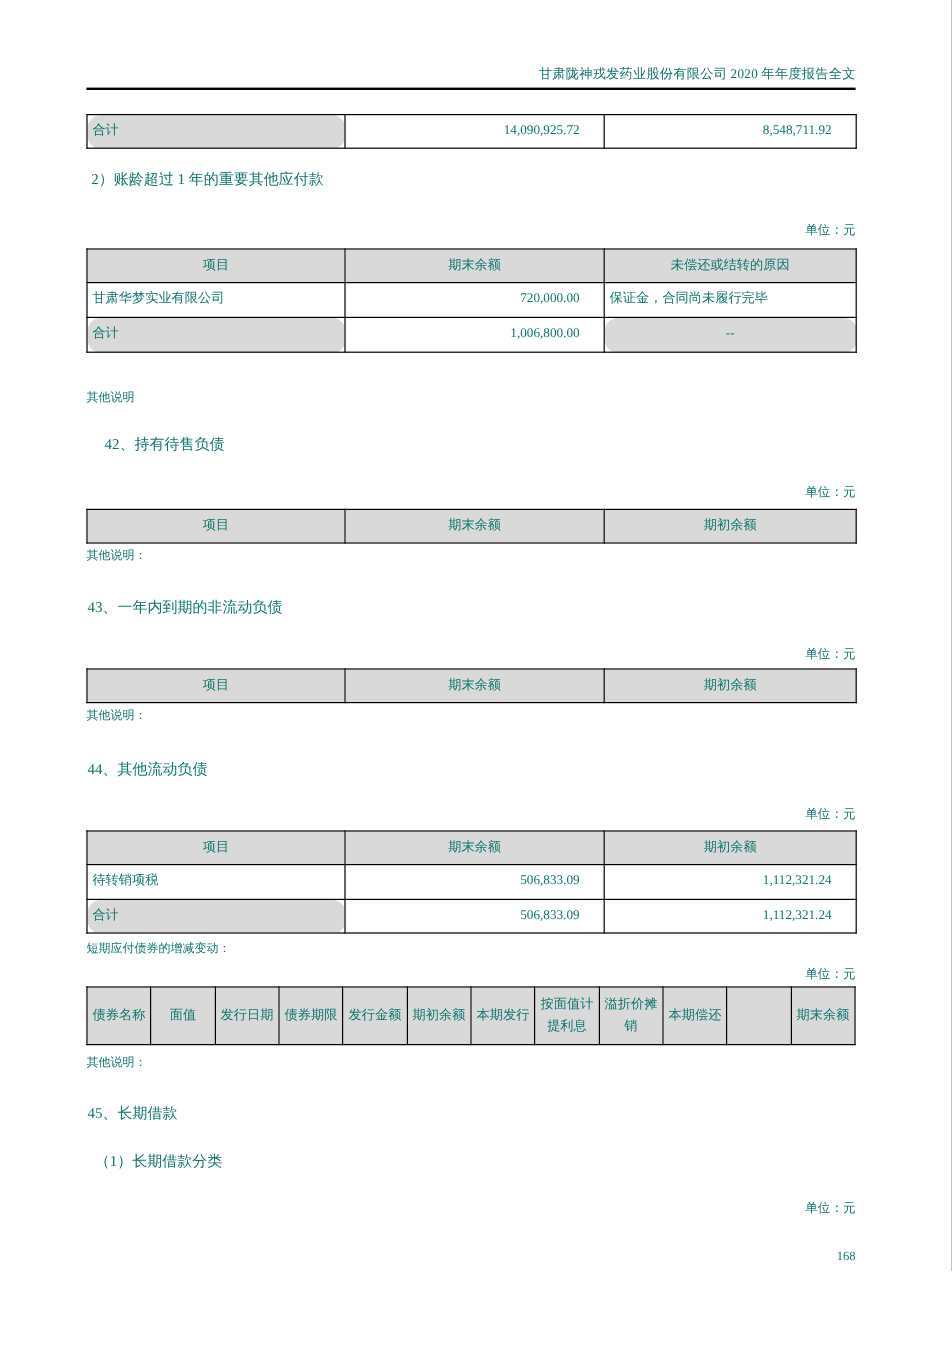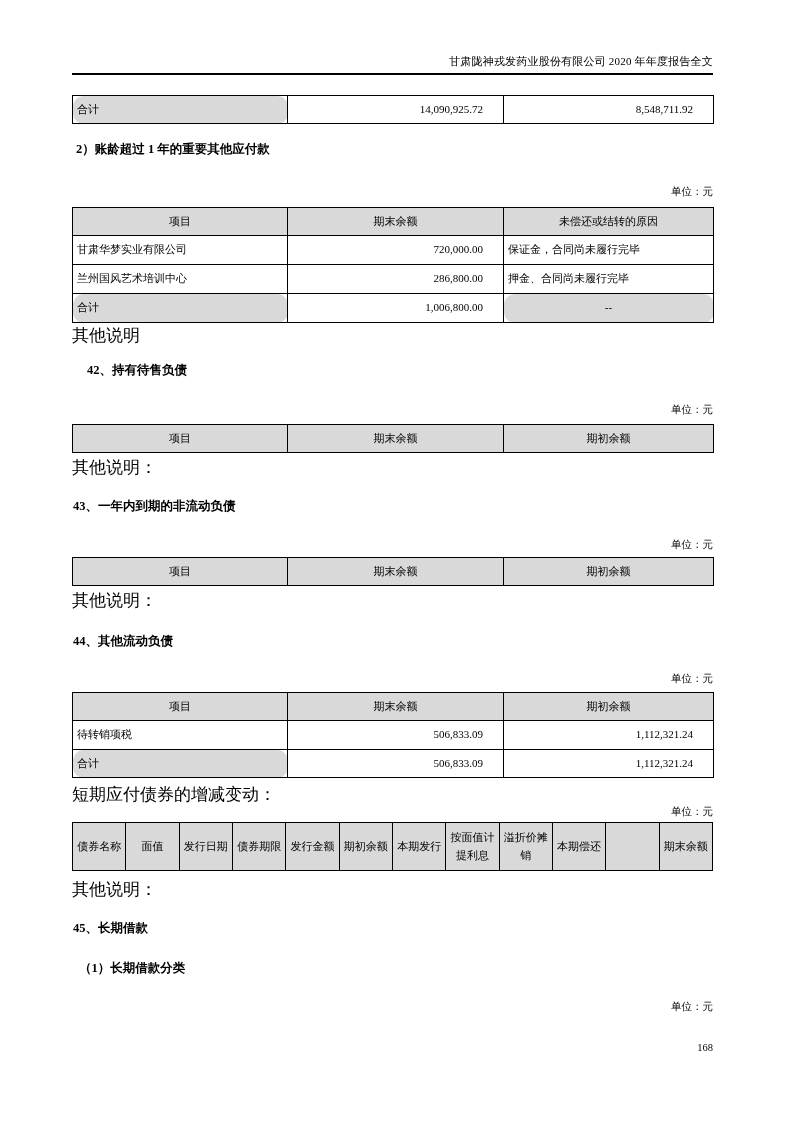--- a/index.html
+++ b/index.html
@@ -3,30 +3,30 @@
 <meta charset="utf-8">
 <style>
   * { margin: 0; padding: 0; box-sizing: border-box; }
   html, body { background: #888; }
   .page {
     position: relative;
     width: 793px; height: 1122px;
     margin: 0 auto;
     background: #ffffff;
     font-family: "Liberation Serif", "DejaVu Serif", serif;
-    color: #000000;
+    color: #0f766e;
     overflow: hidden;
   }
   .abs { position: absolute; }
   .content-right { left: 72px; width: 641px; text-align: right; }
   .doc-header { top: 54px; font-size: 11px; letter-spacing: 0.2px; }
   .header-rule { top: 73px; left: 72px; width: 641px; height: 2px; background: #000; }
-  .heading { font-weight: bold; font-size: 12.5px; }
+  .heading { font-weight: normal; font-size: 12.5px; }
   .unit-label { font-size: 10.5px; }
-  .note { font-size: 17px; left: 72px; font-family: Liberation Mono, monospace; }
+  .note { font-size: 10px; left: 72px; font-family: Liberation Mono, monospace; }
   .page-number { top: 1042px; font-size: 10.5px; }
 
   table {
     position: absolute; left: 72px;
     border-collapse: collapse;
     table-layout: fixed;
     width: 641px;
   }
   th, td {
     border: 1px solid #000;
@@ -82,25 +82,20 @@
         <th>项目</th>
         <th>期末余额</th>
         <th>未偿还或结转的原因</th>
       </tr>
     </thead>
     <tbody>
       <tr class="drow">
         <td class="tl">甘肃华梦实业有限公司</td>
         <td class="num">720,000.00</td>
         <td class="tl">保证金，合同尚未履行完毕</td>
-      </tr>
-      <tr class="drow">
-        <td class="tl">兰州国风艺术培训中心</td>
-        <td class="num">286,800.00</td>
-        <td class="tl">押金、合同尚未履行完毕</td>
       </tr>
       <tr class="drow">
         <td class="tl gray">合计</td>
         <td class="num">1,006,800.00</td>
         <td class="ctr gray">--</td>
       </tr>
     </tbody>
   </table>
   <div class="abs note" style="top:324px">其他说明</div>
 

